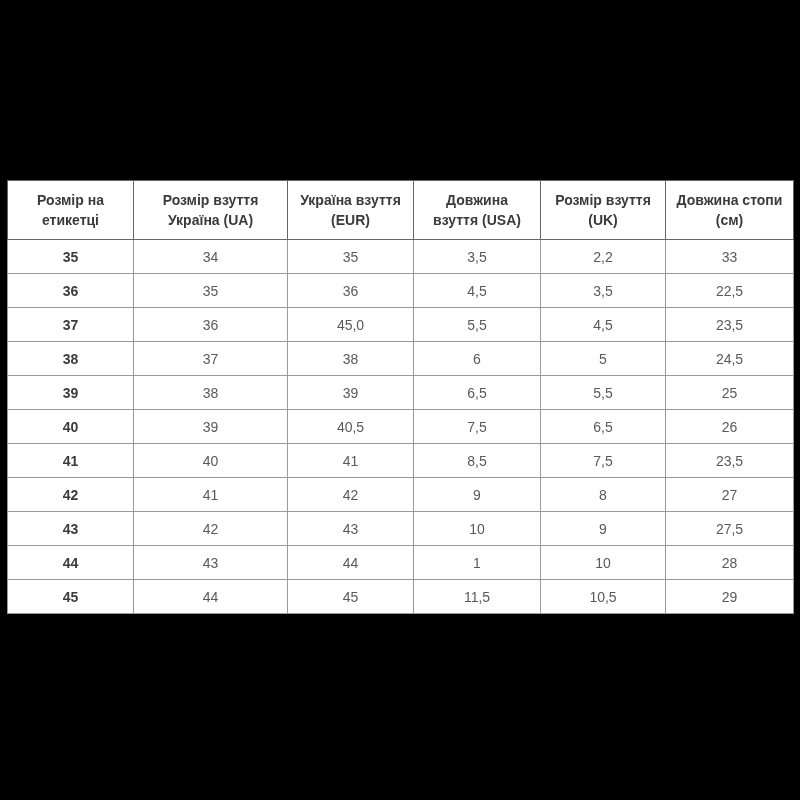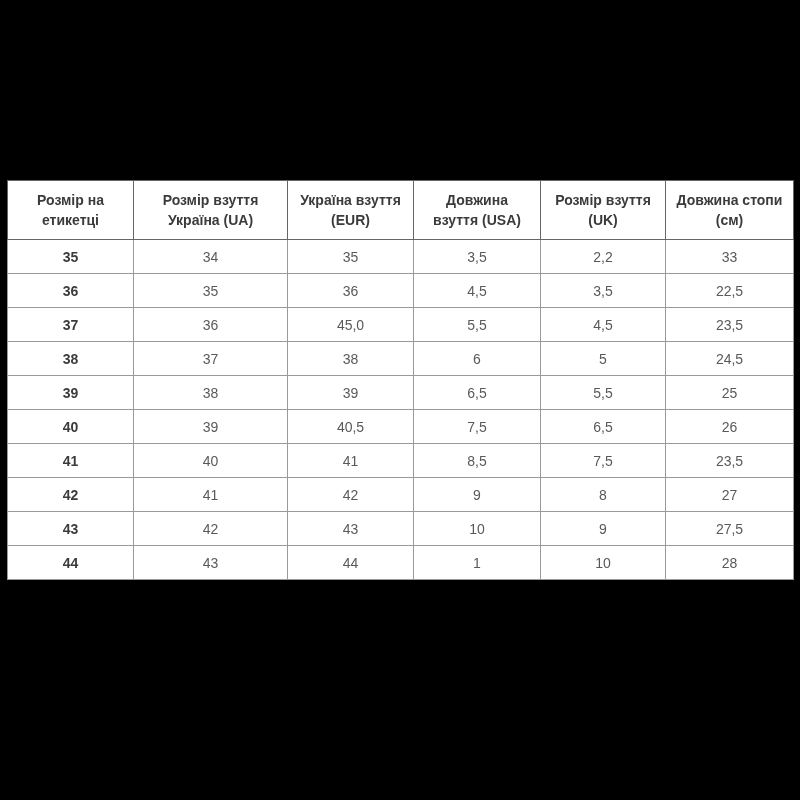--- a/index.html
+++ b/index.html
@@ -156,15 +156,23 @@
           <td>27,5</td>
         </tr>
         <tr>
           <td class="first-col">44</td>
           <td>43</td>
           <td>44</td>
           <td>1</td>
           <td>10</td>
           <td>28</td>
         </tr>
+        <tr>
+          <td class="first-col">45</td>
+          <td>44</td>
+          <td>45</td>
+          <td>11,5</td>
+          <td>10,5</td>
+          <td>29</td>
+        </tr>
       </tbody>
   </table>
 </div>
 
 </body></html>

